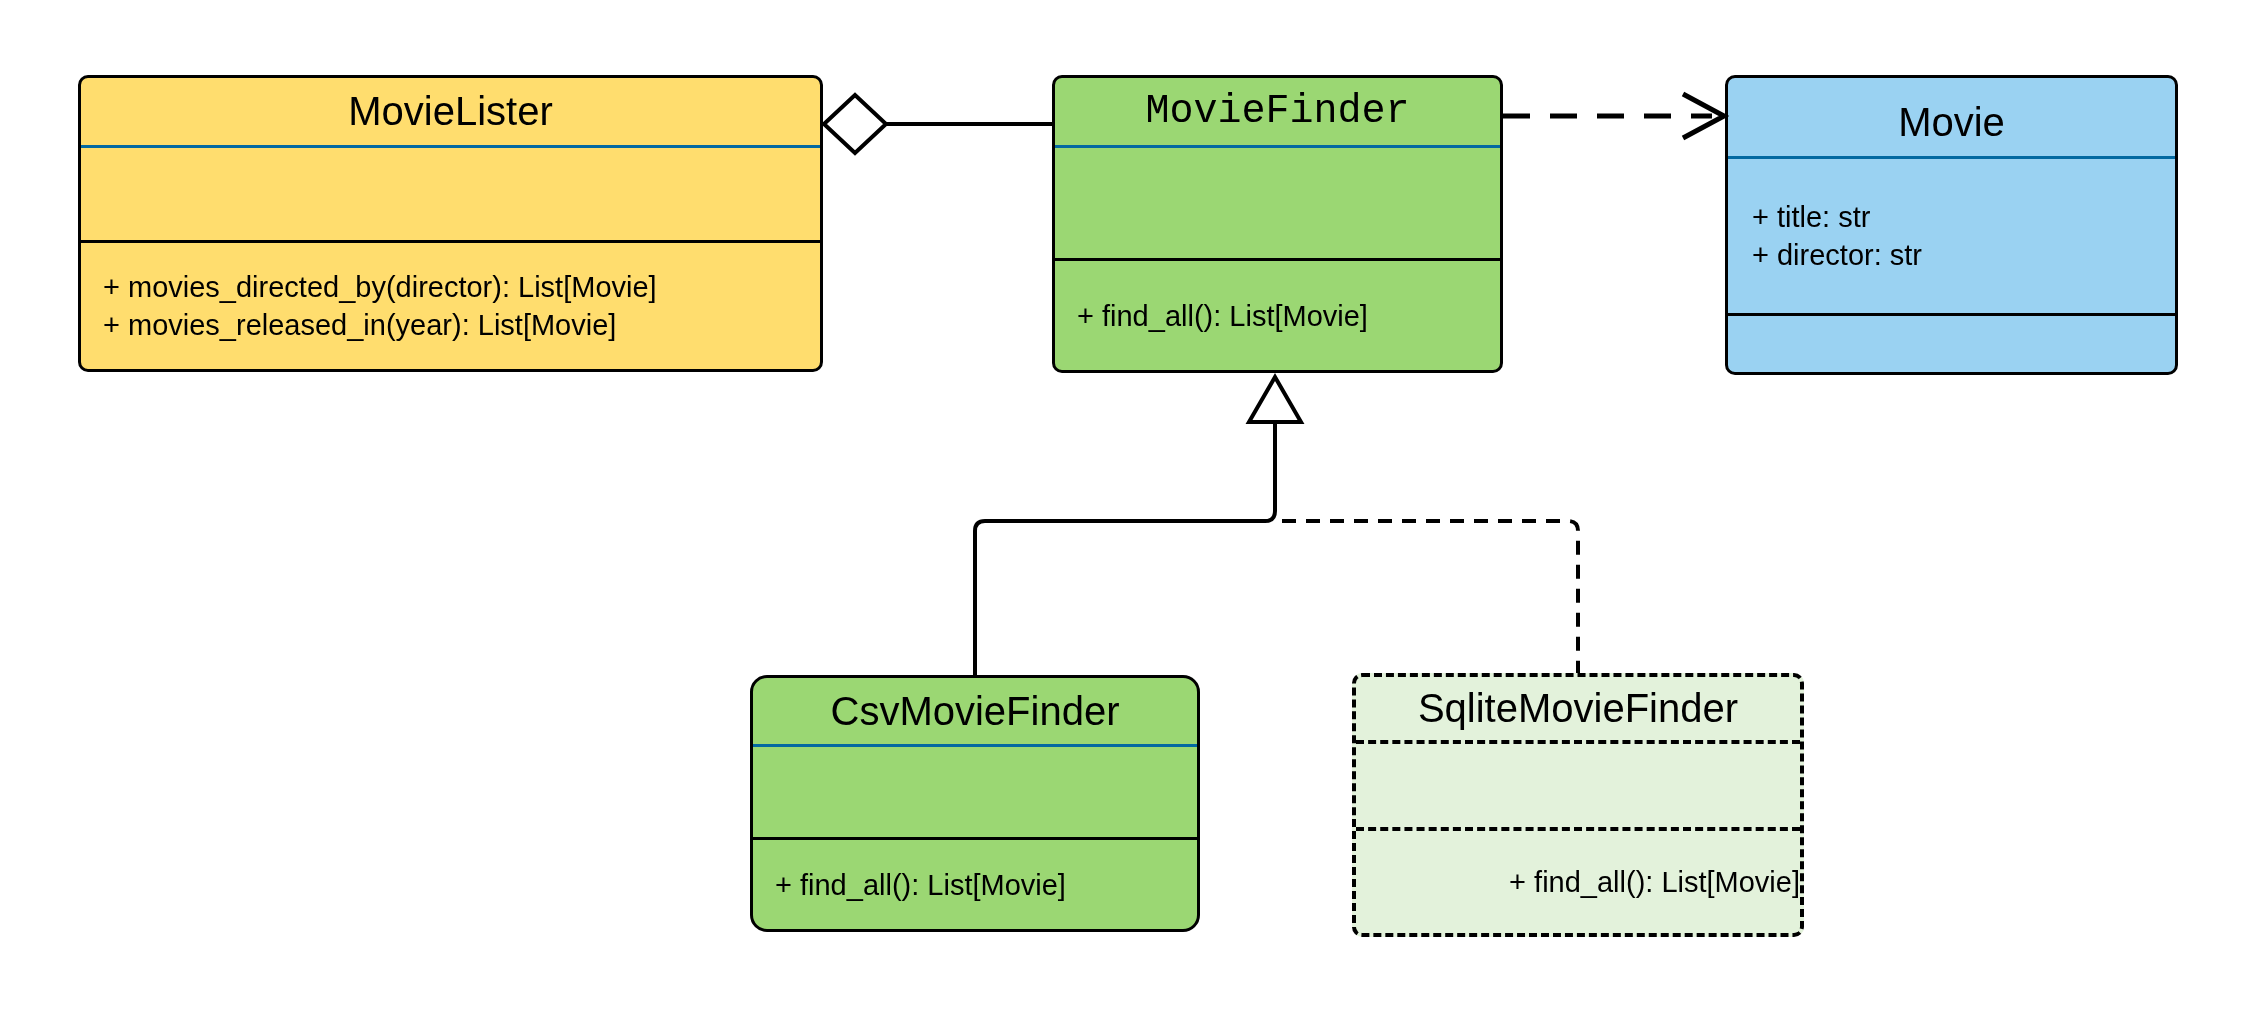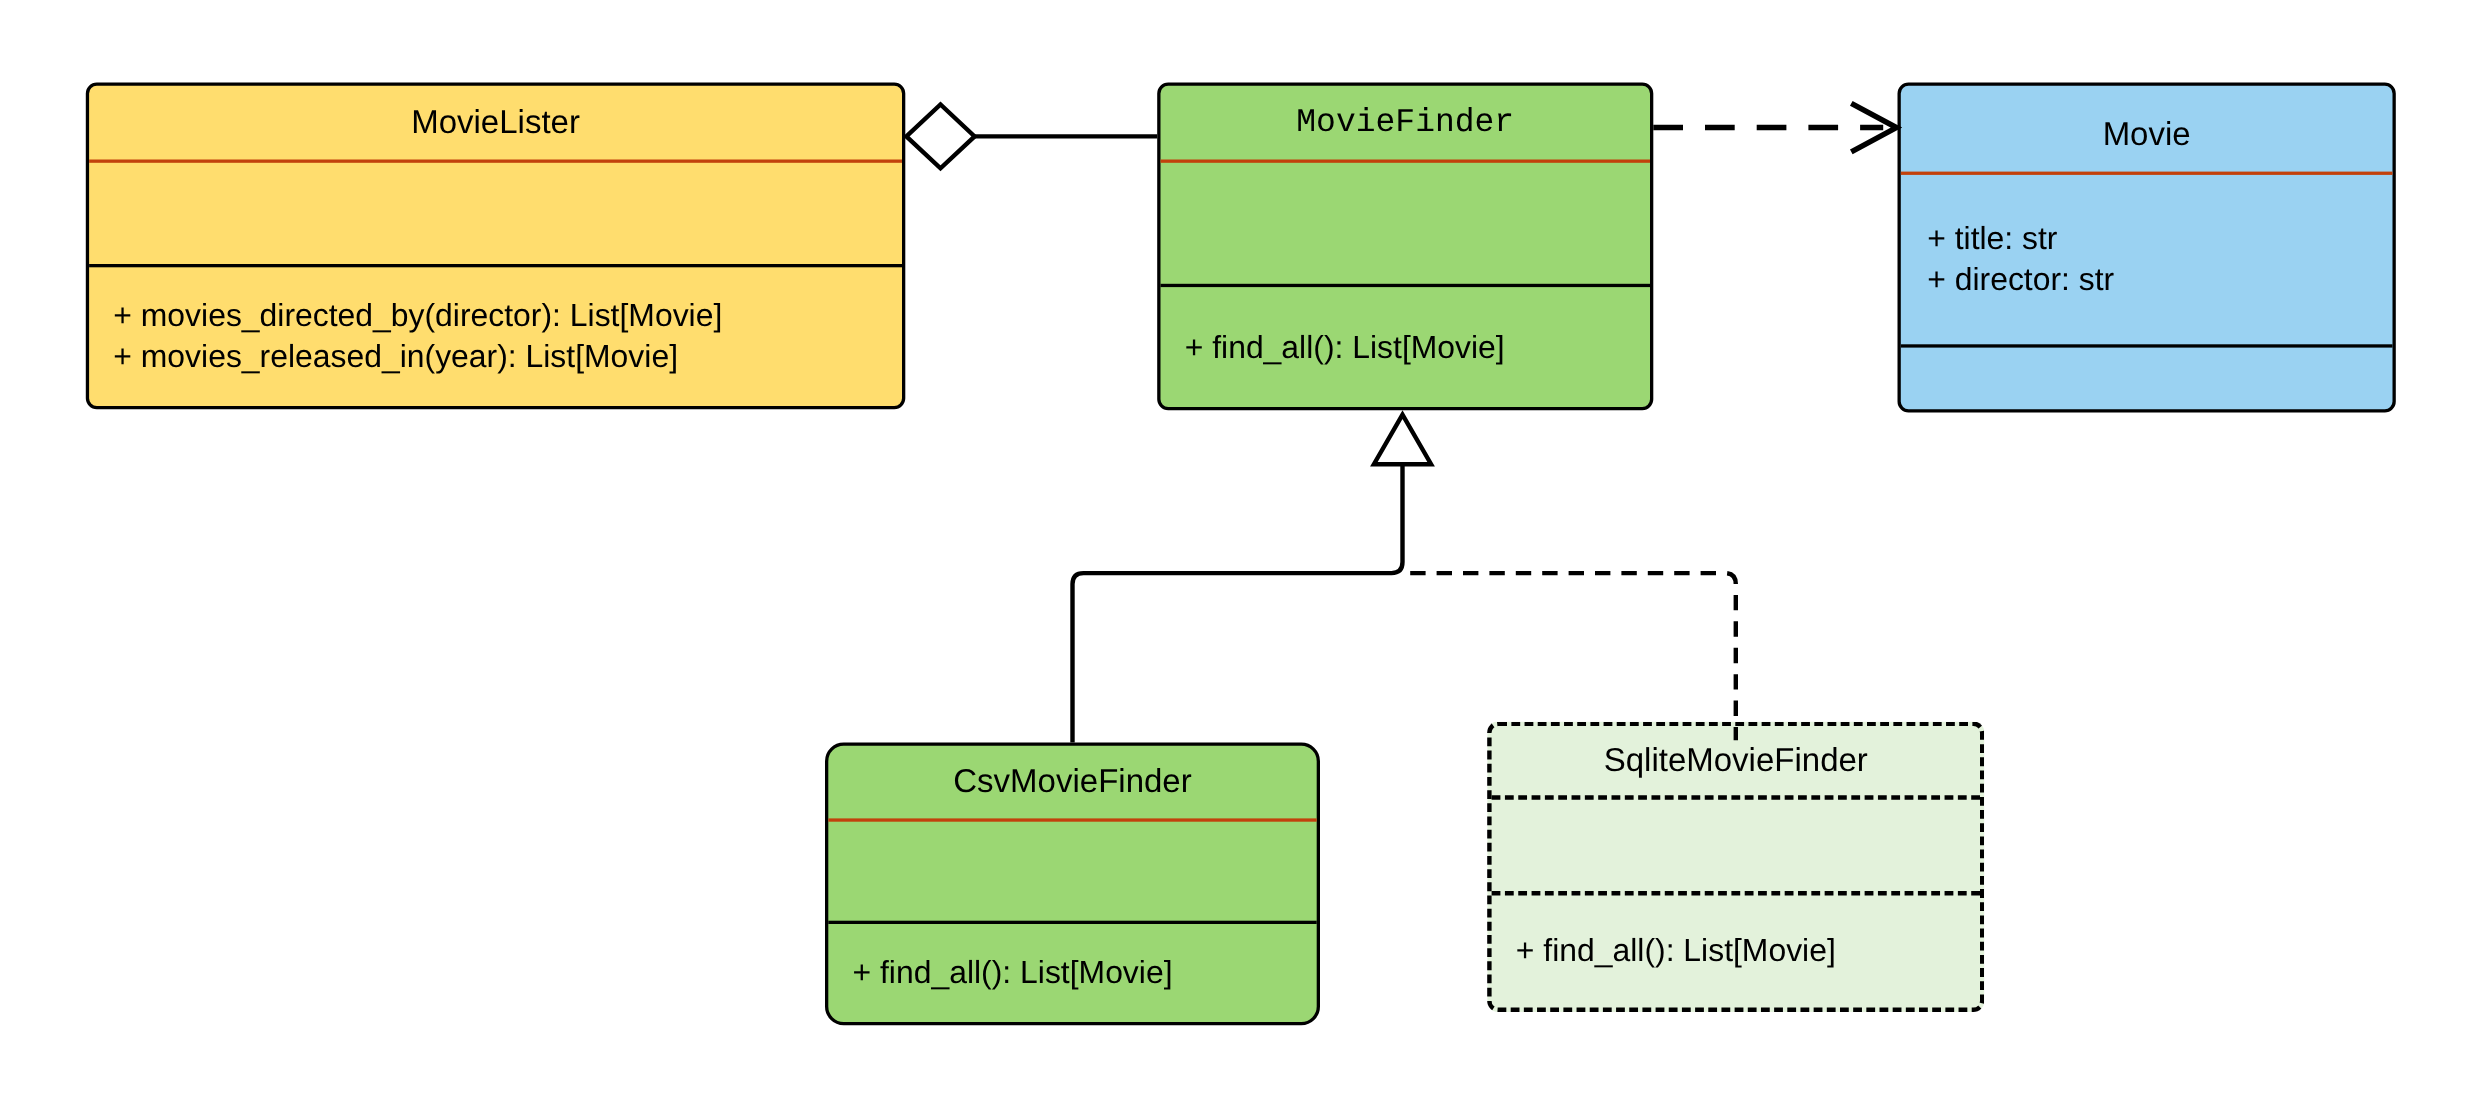--- a/index.html
+++ b/index.html
@@ -19,23 +19,23 @@
     border-radius: 10px;
     display: flex;
     flex-direction: column;
   }
   .uml-class.dashed { border: 4px dashed #000; }
   .compartment { box-sizing: border-box; }
   .c-title {
     display: flex;
     align-items: center;
     justify-content: center;
-    font-size: 30px;
+    font-size: 40px;
   }
-  .c-attrs { border-top: 3px solid #c2410c; }
+  .c-attrs { border-top: 3px solid #0369a1; }
   .c-methods {
     flex: 1;
     border-top: 3px solid #000;
     display: flex;
     flex-direction: column;
     justify-content: center;
     padding-left: 22px;
   }
   .c-attrs.has-text {
     display: flex;
@@ -84,21 +84,21 @@
   </div>
 
   <div class="uml-class" style="left: 750px; top: 675px; width: 450px; height: 257px; background: rgb(155, 215, 115); border-radius: 17px;">
     <div class="compartment c-title" style="height:66px;">CsvMovieFinder</div>
     <div class="compartment c-attrs" style="height:93px;"></div>
     <div class="compartment c-methods">
       <div class="member">+ find_all(): List[Movie]</div>
     </div>
   </div>
 
-  <div class="uml-class dashed" style="left: 1352px; top: 656px; width: 452px; height: 264px; background: rgb(227, 242, 219);">
+  <div class="uml-class dashed" style="left: 1352px; top: 673px; width: 452px; height: 264px; background: rgb(227, 242, 219); text-align: right;">
     <div class="compartment c-title" style="height:63px;">SqliteMovieFinder</div>
     <div class="compartment c-attrs" style="height:87px;"></div>
     <div class="compartment c-methods">
       <div class="member">+ find_all(): List[Movie]</div>
     </div>
   </div>
 
   <svg id="connectors" viewBox="0 0 2250 1011" xmlns="http://www.w3.org/2000/svg">
 
     

